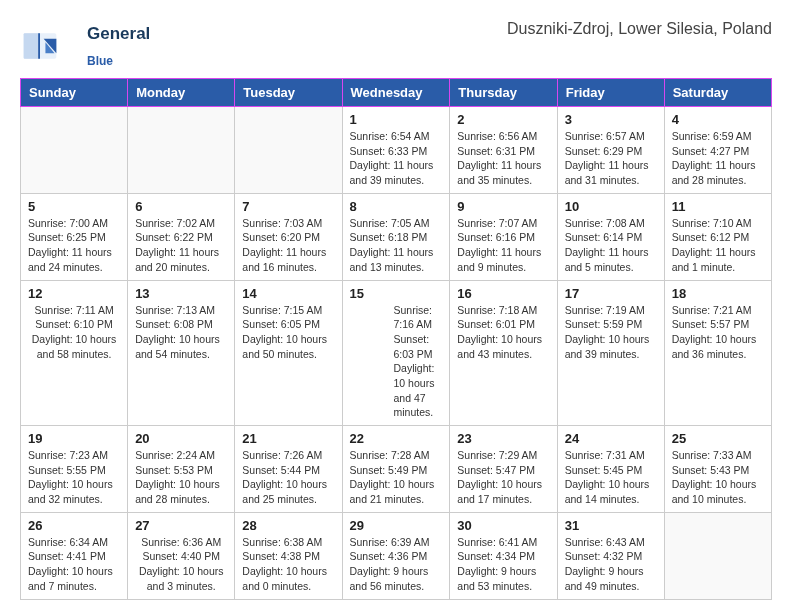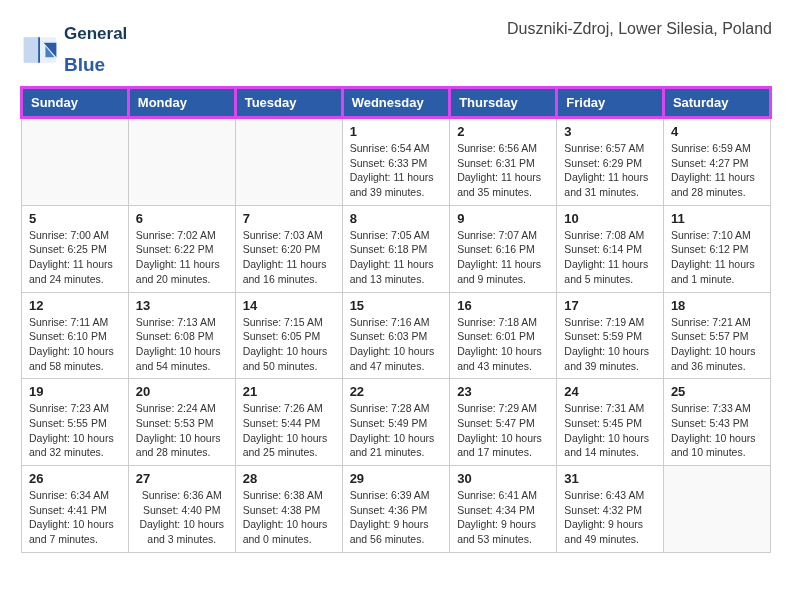--- a/index.html
+++ b/index.html
@@ -13,20 +13,21 @@
     .header-section {
       display: flex;
       align-items: flex-start;
       justify-content: space-between;
       margin-bottom: 10px;
     }
     .logo {
       display: flex;
       align-items: center;
       margin-top: 4px;
+      gap: 23px;
     }
     .logo-icon {
       width: 40px;
       height: 40px;
       margin-right: 4px;
     }
     .title-section {
       text-align: right;
     }
     .month-title {
@@ -43,21 +44,21 @@
       width: 100%;
       border-collapse: collapse;
       border: 1px solid #ccc;
     }
     .calendar th {
       background-color: #2a5ca8;
       color: #fff;
       text-align: left;
       padding: 6px 8px;
       font-size: 13px;
-      border: 3px solid #d946ef;
+      border: 1px solid #d946ef;
     }
     .calendar td {
       vertical-align: top;
       padding: 5px 7px;
       border: 1px solid #ccc;
       font-size: 11px;
       color: #333;
       background: #fff;
       width: 108px;
       min-height: 80px;
@@ -88,21 +89,21 @@
 
       <rect x="4" y="8" width="36" height="28" rx="2" fill="#e8f0fa"></rect>
       <rect x="4" y="8" width="18" height="28" rx="1" fill="#c5d8f0"></rect>
       <rect x="20" y="8" width="2" height="28" fill="#2a5ca8"></rect>
 
       <polygon points="26,14 40,30 40,14" fill="#2a5ca8"></polygon>
       <polygon points="28,18 38,30 28,30" fill="#4a7fc8"></polygon>
     </svg>
     <div>
       <div style="font-size:17px;font-weight:bold;color:#1a3a5c;">General</div>
-      <div style="font-size:19px;font-weight:bold;color:#2a5ca8;margin-top:10px;">Blue</div>
+      <div style="font-size:12px;font-weight:bold;color:#2a5ca8;margin-top:10px;">Blue</div>
     </div>
   </div>
   <div class="title-section">
     <div class="subtitle">Duszniki-Zdroj, Lower Silesia, Poland</div>
   </div>
 </div>
 
 <table class="calendar">
   <thead>
     <tr>
@@ -196,42 +197,42 @@
           <span class="day-number">11</span>
           <div class="day-info" style="white-space: pre-line;">Sunrise: 7:10 AM
 Sunset: 6:12 PM
 Daylight: 11 hours
 and 1 minute.</div>
         </td>
       </tr>
       <tr>
         <td>
           <span class="day-number">12</span>
-          <div class="day-info" style="white-space: pre-line;">Sunrise: 7:11 AM
+          <div class="day-info" style="white-space: pre-line; text-align: center;">Sunrise: 7:11 AM
 Sunset: 6:10 PM
 Daylight: 10 hours
 and 58 minutes.</div>
         </td>
         <td>
           <span class="day-number">13</span>
           <div class="day-info" style="white-space: pre-line;">Sunrise: 7:13 AM
 Sunset: 6:08 PM
 Daylight: 10 hours
 and 54 minutes.</div>
         </td>
         <td>
           <span class="day-number">14</span>
           <div class="day-info" style="white-space: pre-line;">Sunrise: 7:15 AM
 Sunset: 6:05 PM
 Daylight: 10 hours
 and 50 minutes.</div>
         </td>
         <td>
           <span class="day-number">15</span>
-          <div class="day-info" style="white-space: pre-line;">Sunrise: 7:16 AM
+          <div class="day-info" style="white-space: pre-line; margin-left: 44px;">Sunrise: 7:16 AM
 Sunset: 6:03 PM
 Daylight: 10 hours
 and 47 minutes.</div>
         </td>
         <td>
           <span class="day-number">16</span>
           <div class="day-info" style="white-space: pre-line;">Sunrise: 7:18 AM
 Sunset: 6:01 PM
 Daylight: 10 hours
 and 43 minutes.</div>

